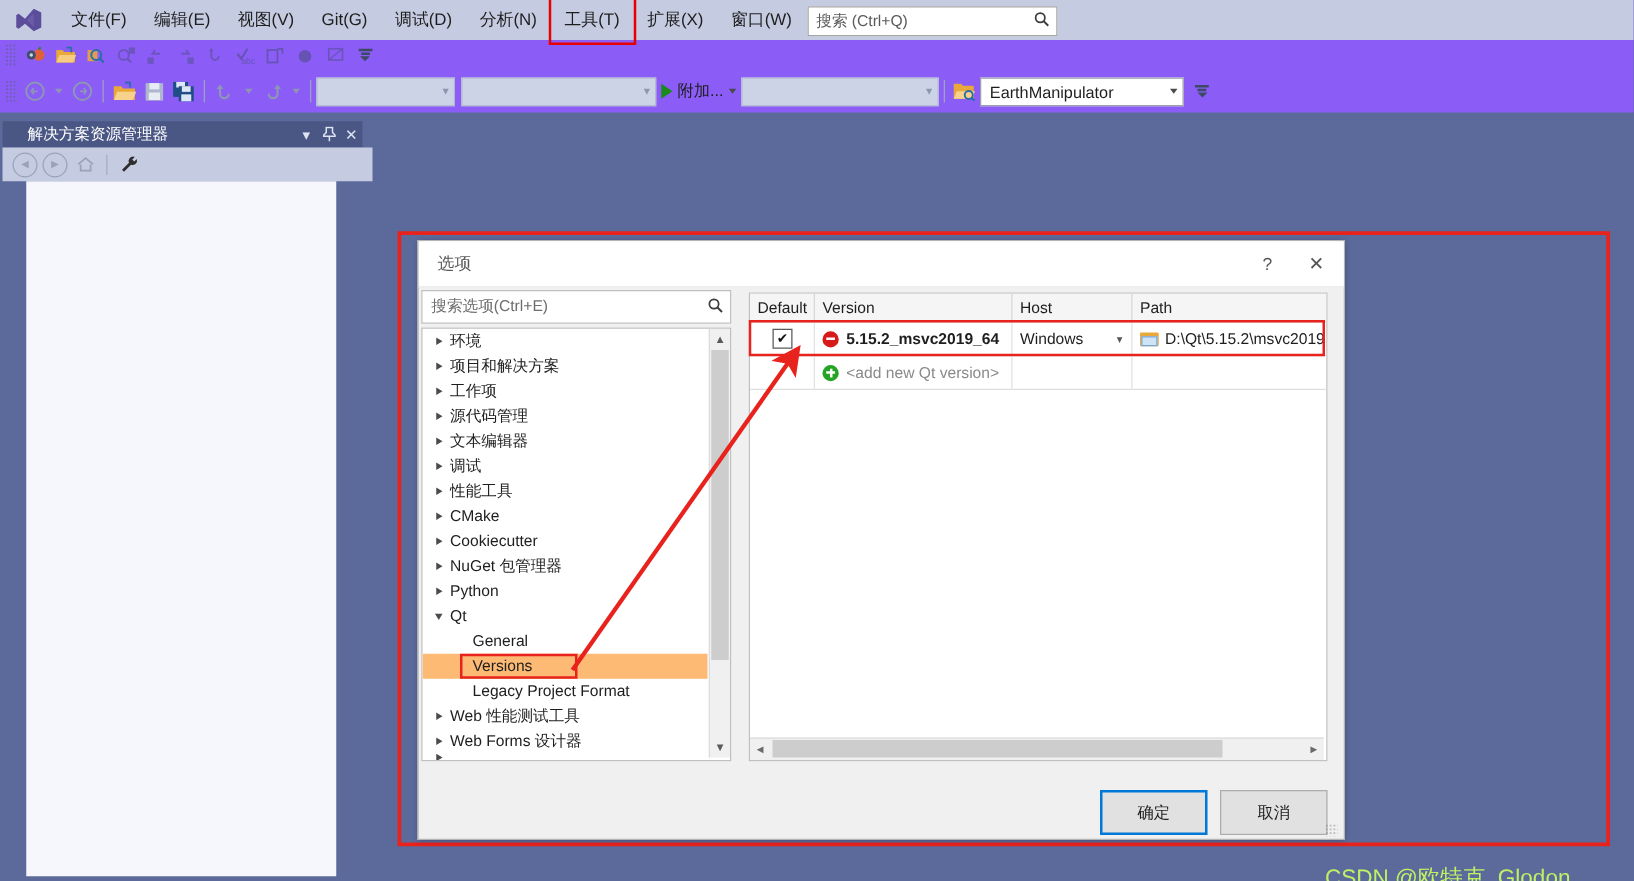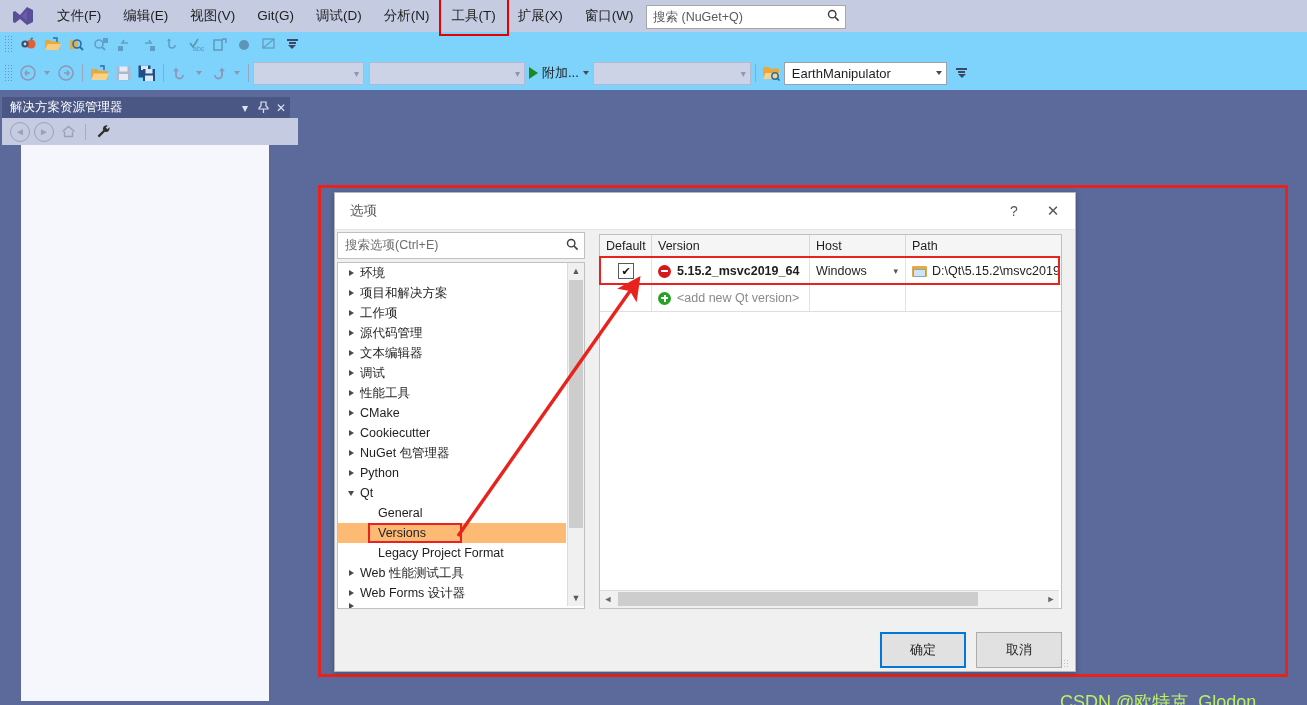--- a/index.html
+++ b/index.html
@@ -5,21 +5,21 @@
   html,body{margin:0;padding:0;}
   body{
     width:1307px;height:705px;position:relative;overflow:hidden;
     background:#5c6a9b;
     font-family:"Liberation Sans","DejaVu Sans",sans-serif;
     font-size:13px;color:#1e1e1e;
     -webkit-font-smoothing:antialiased;
   }
 
   
-  .vs-top{position:absolute;left:0;top:0;width:1307px;height:90px;background:#7dd3fc;}
+  .vs-top{position:absolute;left:0;top:0;width:1307px;height:90px;background:#8b5cf6;}
   .menubar{position:absolute;left:0;top:0;width:1307px;height:32px;background:#c5cce2;display:flex;align-items:center;}
   .vs-logo{width:46px;height:32px;display:flex;align-items:center;justify-content:center;}
   .menu-item{padding:4px 11px;font-size:13.5px;color:#1e1e1e;line-height:18px;white-space:nowrap;}
   .menu-item.boxed{position:relative;}
   .menu-item.boxed::after{content:"";position:absolute;left:-2px;top:-6px;right:-2px;bottom:-7px;border:2px solid #e60000;}
   .topsearch{position:absolute;left:646px;top:5px;width:198px;height:22px;background:#fff;border:1px solid #a6a6a6;display:flex;align-items:center;}
   .topsearch .ph{flex:1;padding-left:6px;font-size:12.5px;color:#5a5a5a;}
   .topsearch .mag{width:24px;text-align:center;color:#4a4a4a;font-size:13px;}
 
   .toolbar1{position:absolute;left:0;top:32px;width:1307px;height:24px;display:flex;align-items:center;}
@@ -39,21 +39,21 @@
   .caret{width:0;height:0;border-top:4px solid #4a4a4a;border-left:3.5px solid transparent;border-right:3.5px solid transparent;}
   .overflow-ico{display:flex;flex-direction:column;align-items:center;gap:1px;width:16px;}
   .overflow-ico i{display:block;background:#3c4a66;}
   .overflow-ico i:nth-child(1){width:11px;height:2px;}
   .overflow-ico i:nth-child(2){width:7px;height:2px;}
   .overflow-ico i:nth-child(3){width:0;height:0;background:none;border-top:4px solid #3c4a66;border-left:4px solid transparent;border-right:4px solid transparent;}
 
   
   .solexp{position:absolute;left:0;top:97px;width:290px;height:608px;background:#5c6a9b;}
   .solexp-head{position:absolute;left:2px;top:0;width:288px;height:21px;background:#4a5785;display:flex;align-items:center;}
-  .solexp-title{flex:1;padding-left:8px;color:#fff;font-size:12.5px;white-space:nowrap;}
+  .solexp-title{flex:1;padding-left:8px;color:#fff;font-size:12.5px;white-space:nowrap;margin-left:12px;}
   .se-btn{width:18px;height:18px;display:flex;align-items:center;justify-content:center;color:#dfe4f2;font-size:12px;}
   .solexp-tb{position:absolute;left:2px;top:21px;width:288px;height:27px;background:#c5cce2;display:flex;align-items:center;padding-left:8px;gap:4px;}
   .se-circ{width:18px;height:18px;border-radius:50%;border:1.5px solid #9aa2ba;display:flex;align-items:center;justify-content:center;color:#9aa2ba;font-size:10px;}
   .solexp-body{position:absolute;left:21px;top:48px;width:248px;height:556px;background:#f5f7fc;}
 
   
   .ann-box{position:absolute;left:318px;top:185px;width:970px;height:492px;border:3px solid #e8221c;box-sizing:border-box;}
 
   
   .dlg{position:absolute;left:334px;top:192px;width:740px;height:478px;background:#f0f0f0;border:1px solid #b5b5b5;box-shadow:0 1px 5px rgba(0,0,0,.28);}
@@ -142,21 +142,21 @@
     <div class="menu-item">Git(G)</div>
     <div class="menu-item">调试(D)</div>
     <div class="menu-item">分析(N)</div>
     <div class="menu-item boxed">工具(T)</div>
     <div class="menu-item">扩展(X)</div>
     <div class="menu-item">窗口(W)</div>
     <div class="menu-item">帮助(H)</div>
   </div>
 
   <div class="topsearch">
-    <div class="ph">搜索 (NuGet+Q)</div>
+    <div class="ph">搜索 (Ctrl+Q)</div>
     <div class="mag">
       <svg width="13" height="13" viewBox="0 0 13 13">
           <circle cx="5.2" cy="5.2" r="3.7" fill="none" stroke="#3c3c3c" stroke-width="1.4"></circle>
           <line x1="8" y1="8" x2="11.6" y2="11.6" stroke="#3c3c3c" stroke-width="1.6"></line>
         </svg>
     </div>
   </div>
 
   <div class="toolbar1">
     <div class="grip"></div>

